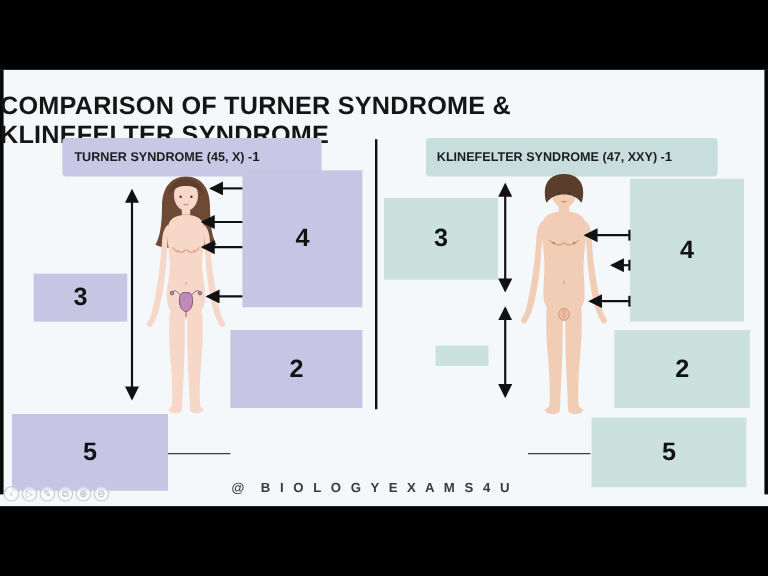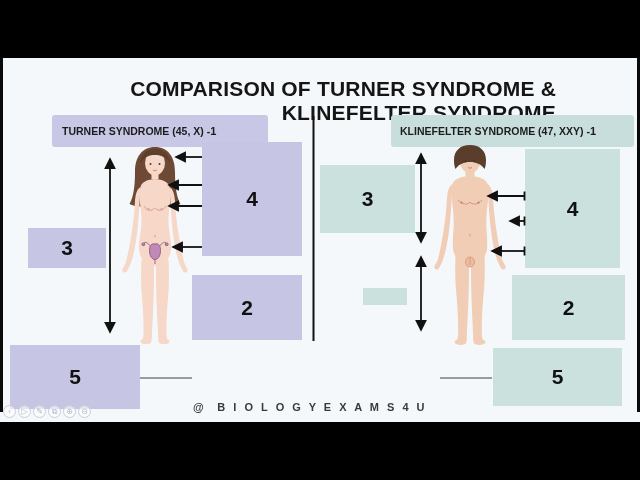--- a/index.html
+++ b/index.html
@@ -12,31 +12,31 @@
   
   .bar-top{left:0;top:0;width:640px;height:58px;background:#000;}
   .bar-bottom{left:0;top:422px;width:640px;height:58px;background:#000;}
   
   .slide{left:0;top:58px;width:640px;height:364px;background:#f4f8fa;}
   .edge-line{width:3px;background:#0a0a0a;top:58px;height:354px;}
   .edge-left{left:0;}
   .edge-right{left:637px;}
 
   .main-title{
-    left:0;top:77px;width:556px;text-align:right;
+    left:0;top:77px;width:556px;text-align:left;
     font-size:21px;font-weight:800;color:#151515;letter-spacing:.2px;
   }
 
   .hdr{
     height:32px;border-radius:3px;display:flex;align-items:center;
     font-weight:700;font-size:10.5px;color:#1c1c1c;
     box-sizing:border-box;
   }
   .hdr-turner{left:52px;top:115px;width:216px;background:#c9c7e6;padding:0 22px 0 10px;}
-  .hdr-kline{left:355px;top:115px;width:243px;background:#c7dedc;padding:0 16px 0 9px;margin-left:36px;}
+  .hdr-kline{left:355px;top:115px;width:243px;background:#c7dedc;padding:0 16px 0 9px;}
   .hdr .num{font-size:11px;}
 
   .lbox{background:#c6c6e4;}
   .tbox{background:#cbe1de;}
   .numbox{
     display:flex;align-items:center;justify-content:center;
     font-size:21px;font-weight:800;color:#111;z-index:2;
   }
   .box-l4{left:202px;top:142px;width:100px;height:114px;}
   .box-l3{left:28px; top:228px;width:78px; height:40px;}

